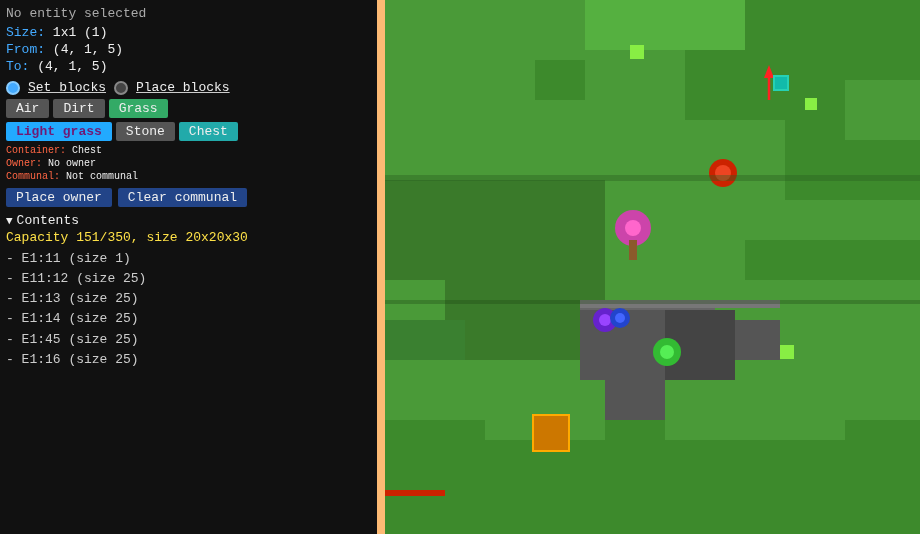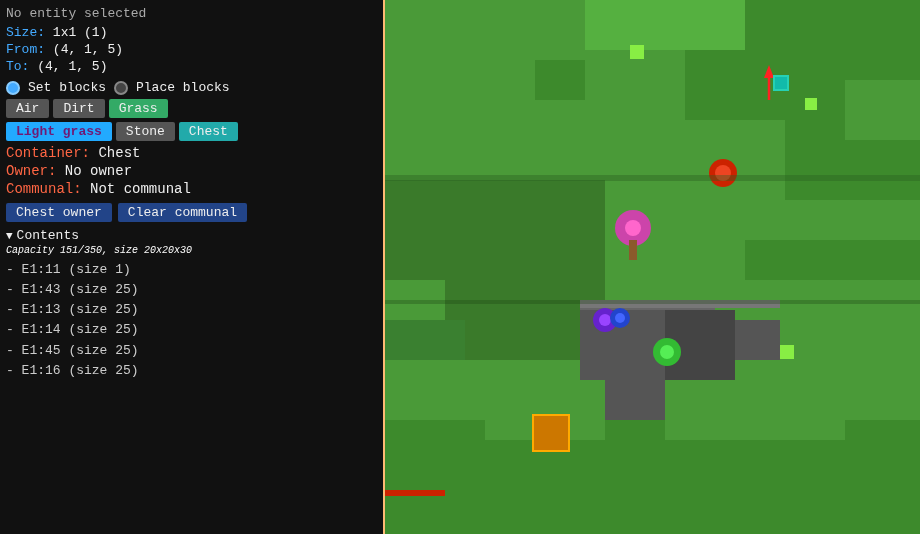--- a/index.html
+++ b/index.html
@@ -14,41 +14,42 @@
     }
 
     
     #left-panel {
       width: 385px;
       min-width: 385px;
       background: #111;
       color: #ccc;
       padding: 6px 6px;
       overflow-y: auto;
-      border-right: 2px solid #fdba74;
+      border-right: 8px solid #fdba74;
     }
 
     .no-entity {
       color: #aaa;
       font-size: 13px;
       margin-bottom: 4px;
     }
 
     .info-line {
       font-size: 13px;
       margin-bottom: 2px;
     }
     .info-line .label { color: #4af; }
     .info-line .value { color: #eee; }
 
     .block-mode-row {
       display: flex;
       align-items: center;
       gap: 8px;
       margin: 6px 0 4px 0;
+      text-decoration: underline;
     }
 
     .radio-circle {
       width: 14px; height: 14px;
       border-radius: 50%;
       display: inline-block;
       vertical-align: middle;
     }
     .radio-filled { background: #4af; border: 2px solid #8cf; }
     .radio-empty  { background: #444; border: 2px solid #888; }
@@ -70,21 +71,21 @@
       cursor: pointer;
       border: none;
       border-radius: 2px;
     }
     .btn-gray   { background: #555; color: #eee; }
     .btn-green  { background: #3a6; color: #eee; }
     .btn-cyan   { background: #2aa; color: #eee; }
     .btn-active { background: #2af; color: #701a75; font-weight: bold; }
 
     .prop-line {
-      font-size: 14px;
+      font-size: 10px;
       margin-bottom: 2px;
     }
     .prop-label { color: #f64; }
     .prop-value { color: #eee; }
 
     .action-btn-row {
       display: flex;
       gap: 6px;
       margin: 6px 0;
     }
@@ -103,24 +104,23 @@
       color: #eee;
       font-size: 13px;
       margin: 4px 0 2px 0;
       display: flex;
       align-items: center;
       gap: 4px;
     }
     .triangle { font-size: 11px; color: #eee; }
 
     .capacity-line {
-      color: #ffffff;
-      font-size: 10px;
+      color: #fde047;
+      font-size: 13px;
       margin-bottom: 4px;
-      font-style: italic;
     }
 
     .item-line {
       color: #ccc;
       font-size: 13px;
       line-height: 1.55;
     }
 
     
     #map-panel {
@@ -187,34 +187,34 @@
     <span class="prop-label">Owner:</span>
     <span class="prop-value"> No owner</span>
   </div>
 
   <div class="prop-line">
     <span class="prop-label">Communal:</span>
     <span class="prop-value"> Not communal</span>
   </div>
 
   <div class="action-btn-row">
-    <button class="action-btn">Chest owner</button>
+    <button class="action-btn">Place owner</button>
     <button class="action-btn">Clear communal</button>
   </div>
 
   <div class="contents-header">
     <span class="triangle">▼</span>
     <span>Contents</span>
   </div>
 
   <div class="capacity-line">Capacity 151/350, size 20x20x30</div>
 
   <div id="items-list">
       <div class="item-line">- E1:11 (size 1)</div>
-      <div class="item-line">- E1:43 (size 25)</div>
+      <div class="item-line">- E11:12 (size 25)</div>
       <div class="item-line">- E1:13 (size 25)</div>
       <div class="item-line">- E1:14 (size 25)</div>
       <div class="item-line">- E1:45 (size 25)</div>
       <div class="item-line">- E1:16 (size 25)</div>
     </div>
 </div>
 
 <div id="map-panel">
   <svg viewBox="0 0 535 534" xmlns="http://www.w3.org/2000/svg" preserveAspectRatio="xMidYMid slice">
 

